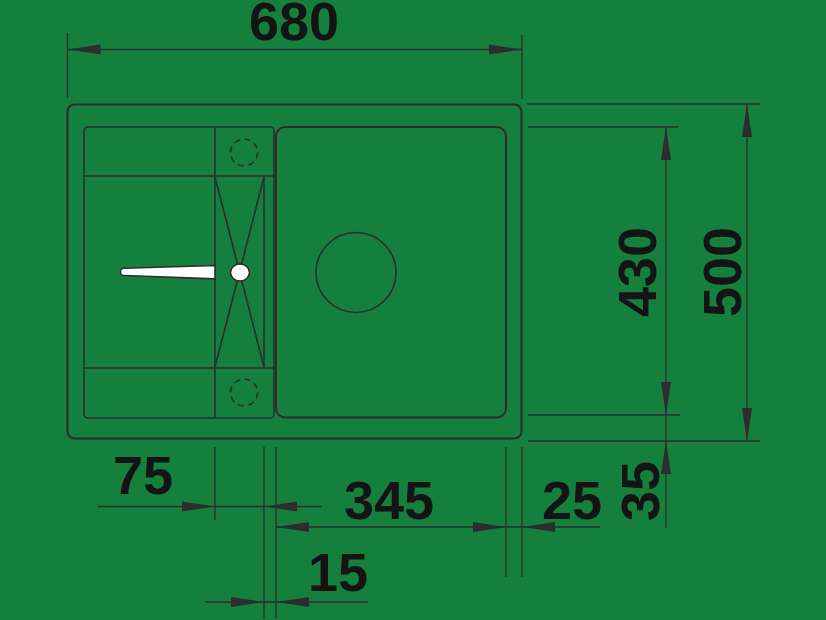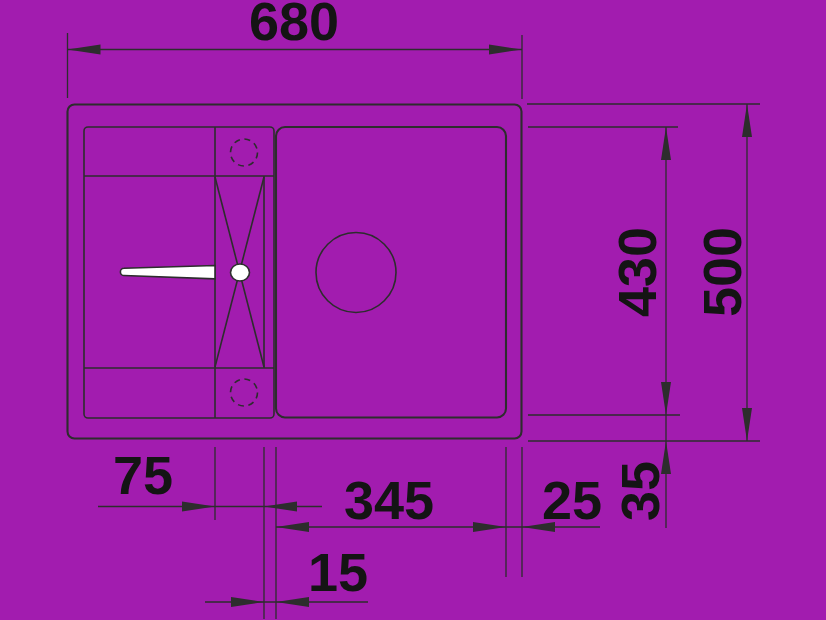--- a/index.html
+++ b/index.html
@@ -4,21 +4,21 @@
 <style>
   html, body {
     margin: 0;
     padding: 0;
     background: #ffffff;
   }
   .stage {
     position: relative;
     width: 826px;
     height: 620px;
-    background: #a21caf;
+    background: #15803d;
     overflow: hidden;
   }
   svg { display: block; }
   svg text {
     font-family: "Liberation Sans", "DejaVu Sans", sans-serif;
     font-weight: bold;
     font-size: 54px;
     fill: #141414;
   }
   .outline  { stroke: #2d2d2d; stroke-width: 2.1; fill: none; }

